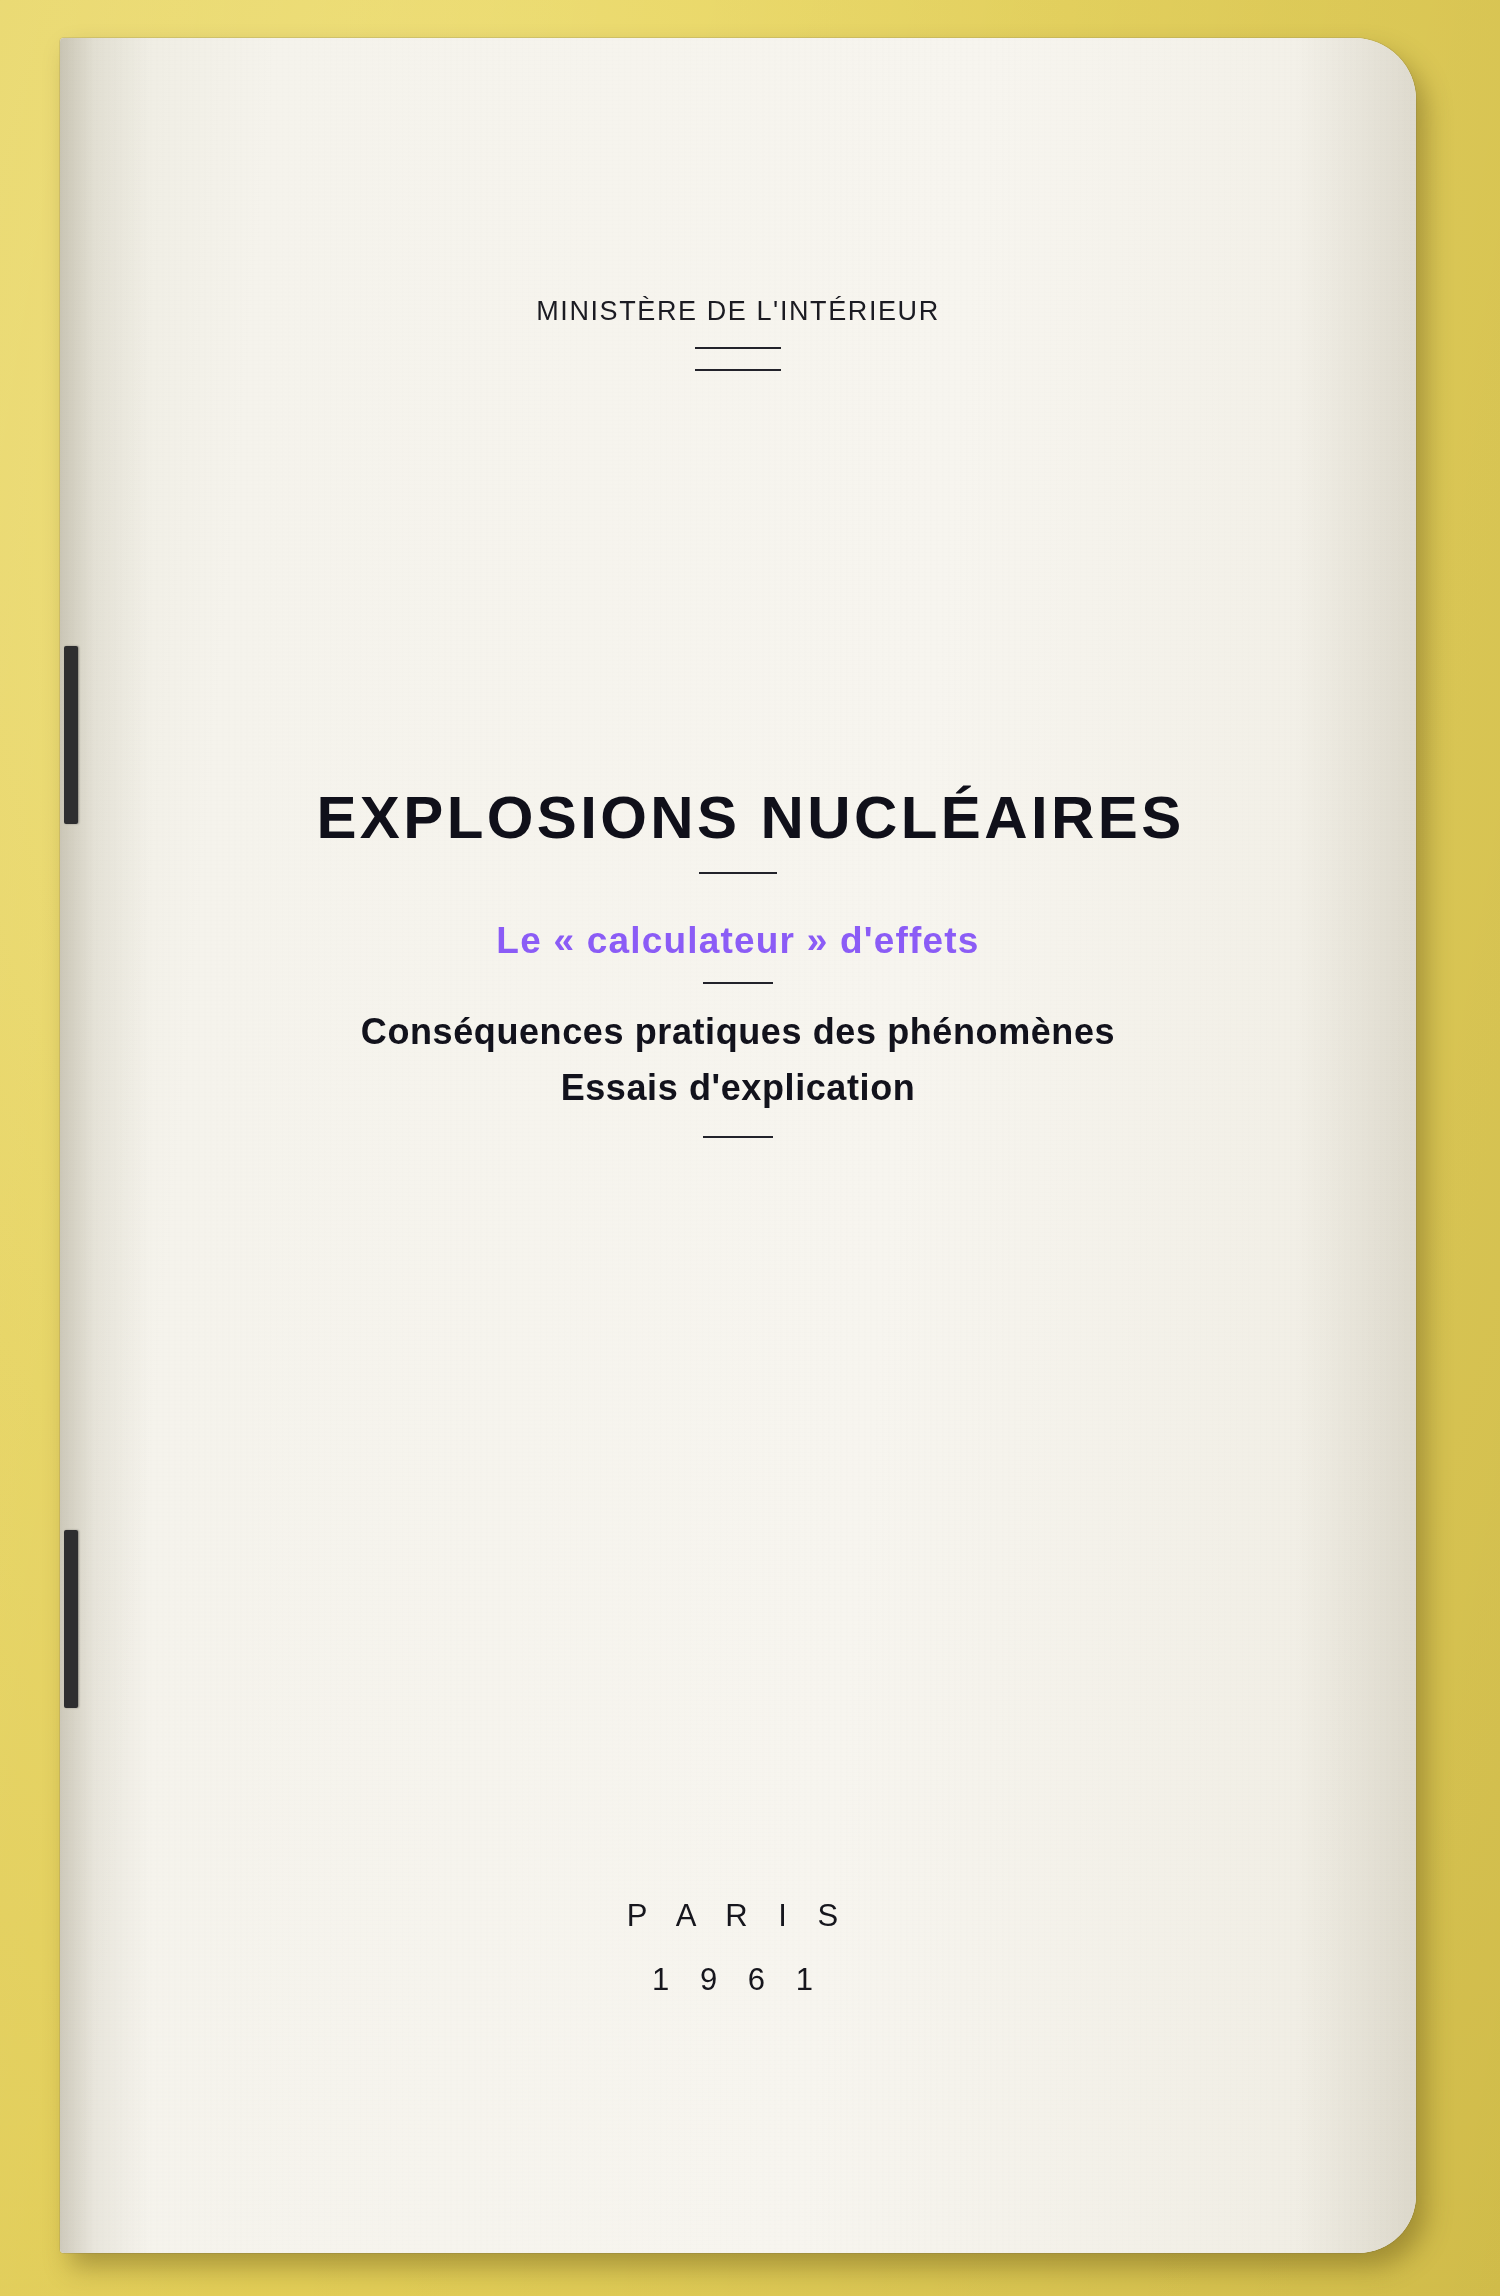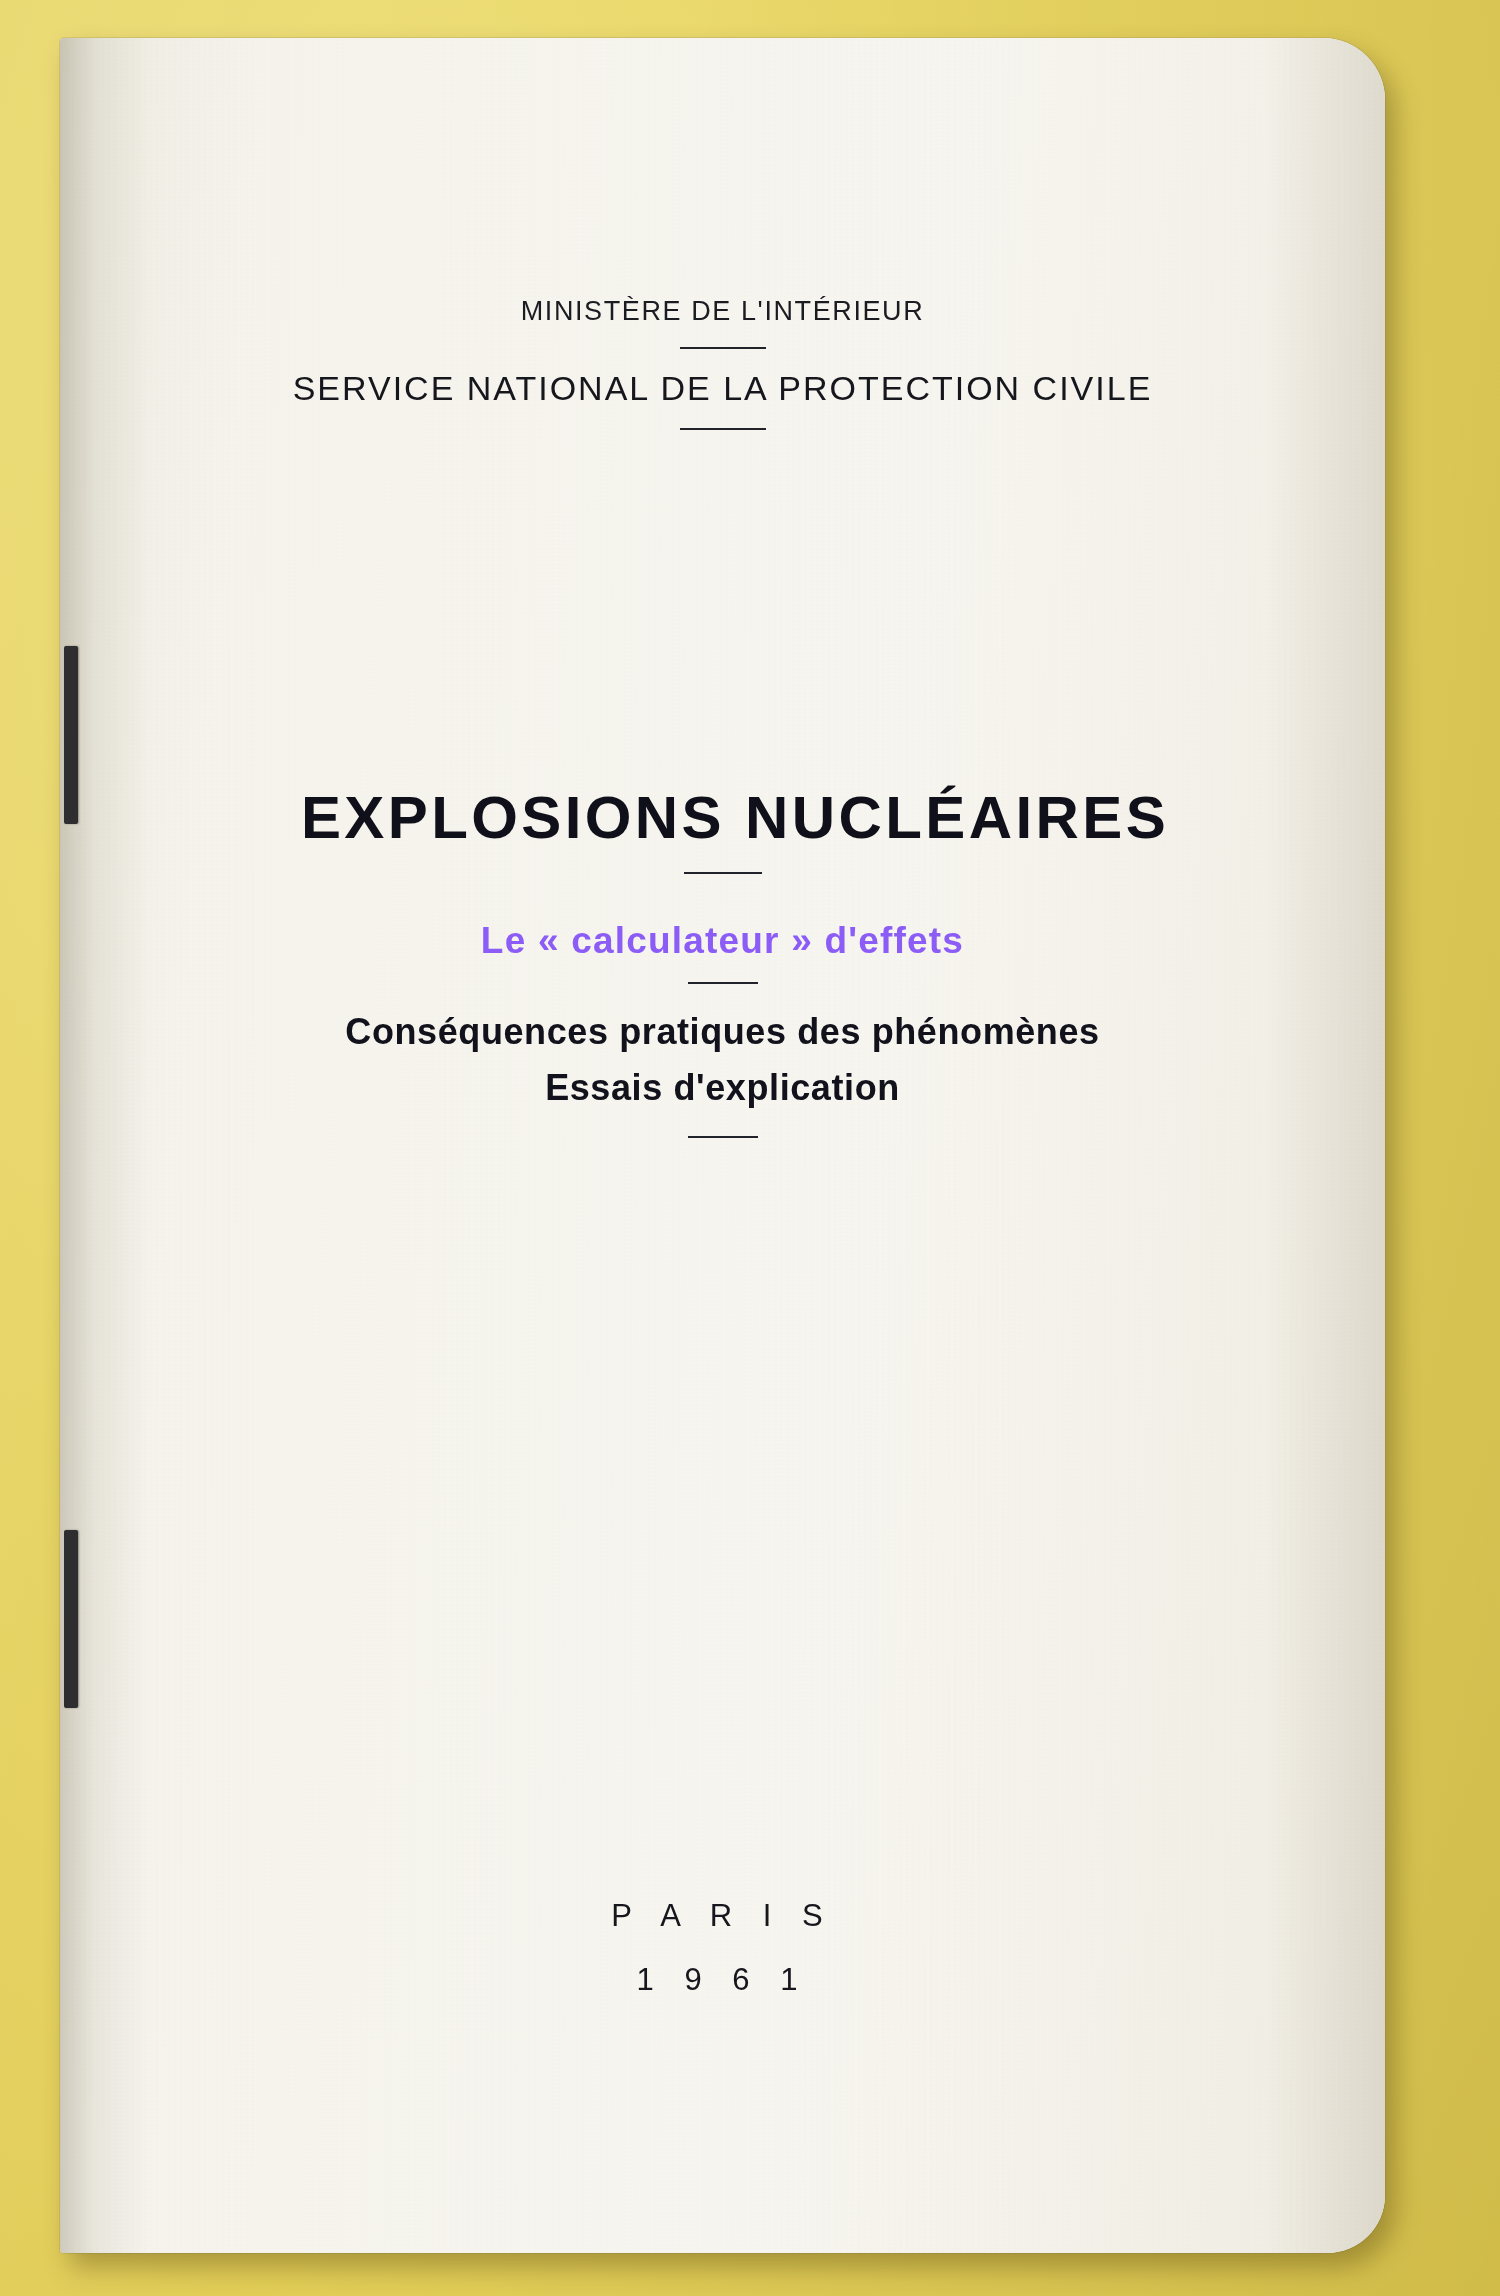--- a/index.html
+++ b/index.html
@@ -37,20 +37,21 @@
     height: 2215px;
     background: #f3f1ea;
     border-top-right-radius: 62px;
     border-bottom-right-radius: 58px;
     border-top-left-radius: 4px;
     border-bottom-left-radius: 4px;
     box-shadow:
       10px 14px 26px rgba(80, 62, 10, 0.38),
       0 0 0 1px rgba(150,140,100,0.25);
     overflow: hidden;
+    padding-left: 31px;
   }
   .paper-tone {
     position: absolute;
     inset: 0;
     background:
       linear-gradient(95deg, #eceadf 0%, #f5f3ec 14%, #f7f5ef 60%, #efece2 100%);
   }
   .paper-grain {
     position: absolute;
     inset: 0;
@@ -183,21 +184,20 @@
   <div class="edge-shade-right"></div>
 
   <div class="staple top"></div>
   <div class="staple bottom"></div>
 
   <div class="content">
 
     <div class="header-block">
       <div class="ministry">MINISTÈRE DE L'INTÉRIEUR</div>
       <div class="rule"></div>
-      <div class="service">SERVICE NATIONAL DE LA PROTECTION CIVILE</div>
       <div class="rule"></div>
     </div>
 
     <div class="title-block">
       <div class="main-title">EXPLOSIONS NUCLÉAIRES</div>
       <div class="rule short"></div>
       <div class="spacer-sm"></div>
       <div class="subtitle-1">Le « calculateur » d'effets</div>
       <div class="rule tiny"></div>
       <div class="subtitle-2">Conséquences pratiques des phénomènes</div>

